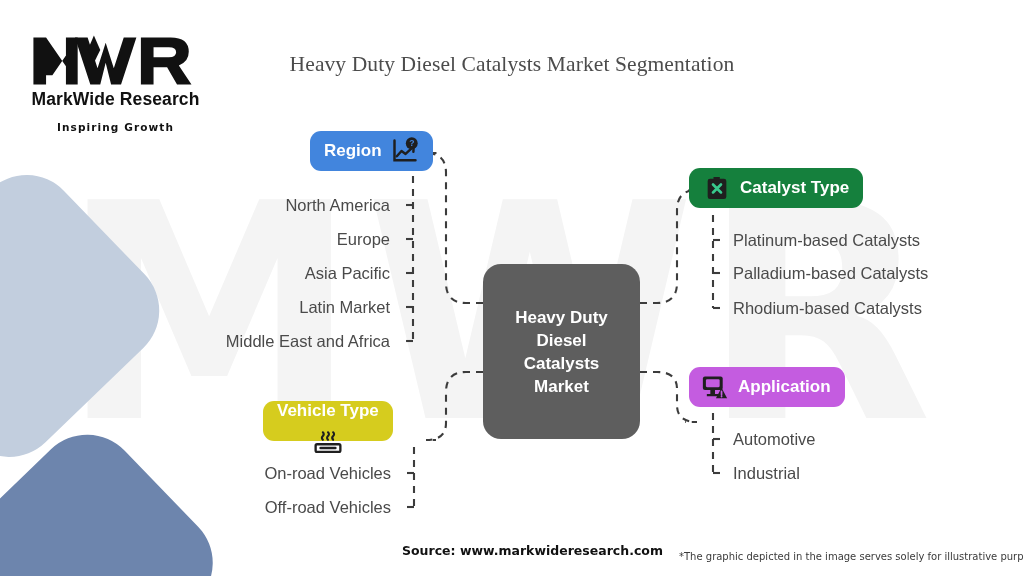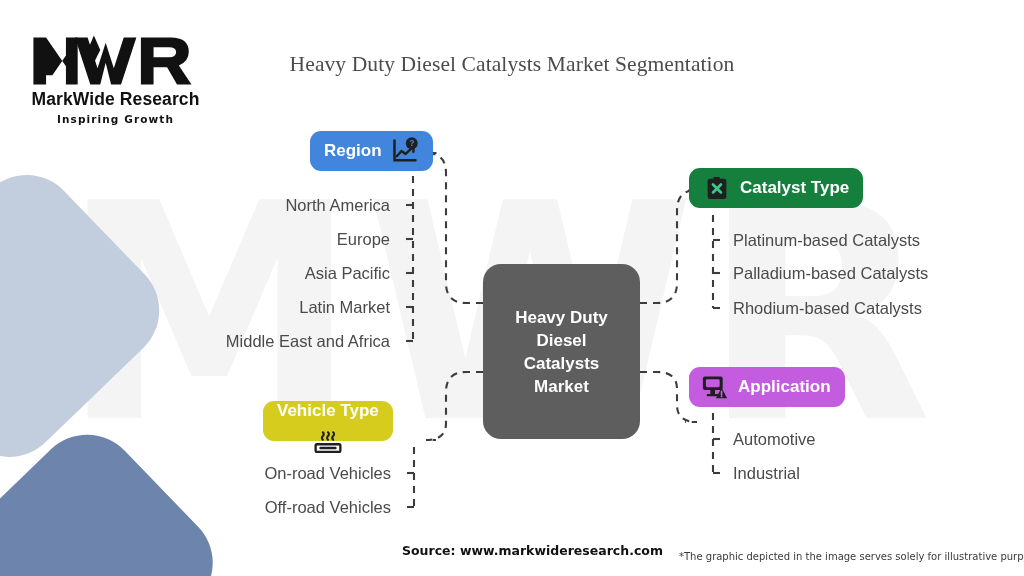--- a/index.html
+++ b/index.html
@@ -84,21 +84,21 @@
     font-size: 17.5px;
     letter-spacing: .1px;
     margin-top: 1px;
     color: #111;
   }
   .logo-tag {
     font-family: "DejaVu Sans", sans-serif;
     font-weight: 700;
     font-size: 10.5px;
     letter-spacing: 1.1px;
-    margin-top: 3px;
+    margin-top: 11px;
     color: #111;
   }
 
   
   .title {
     position: absolute;
     left: 0;
     right: 0;
     top: 52px;
     text-align: center;

